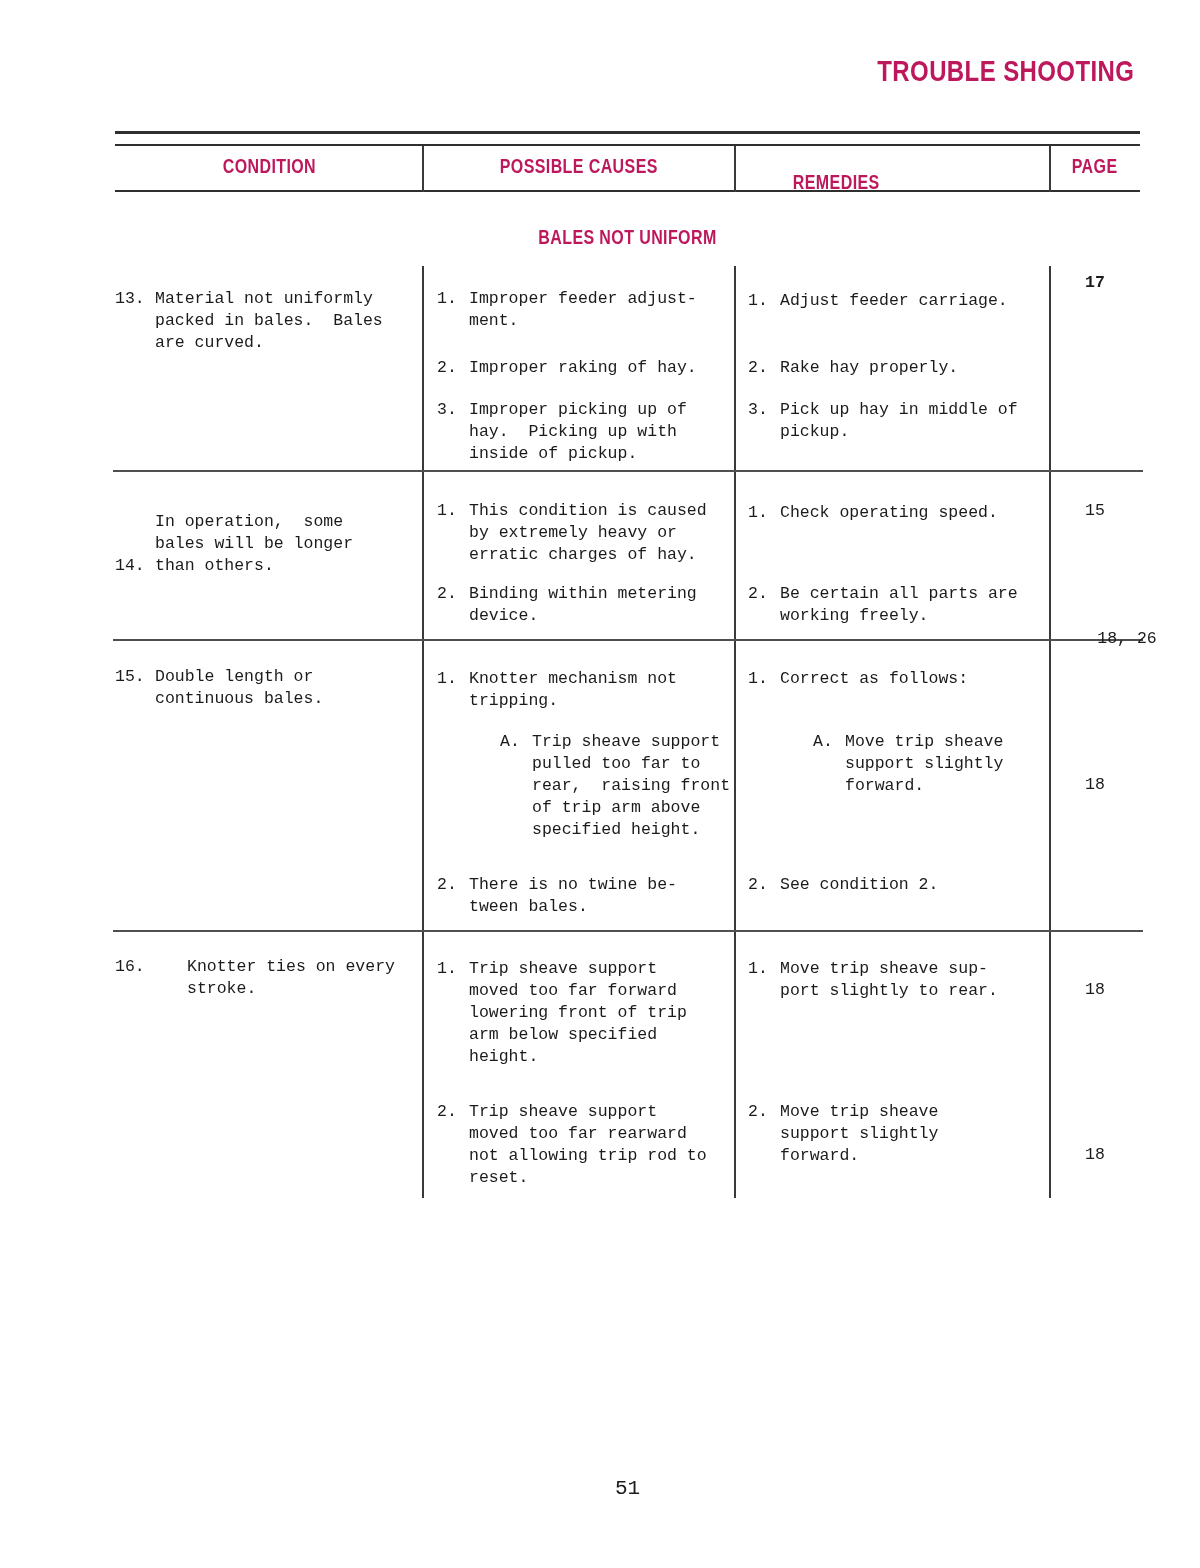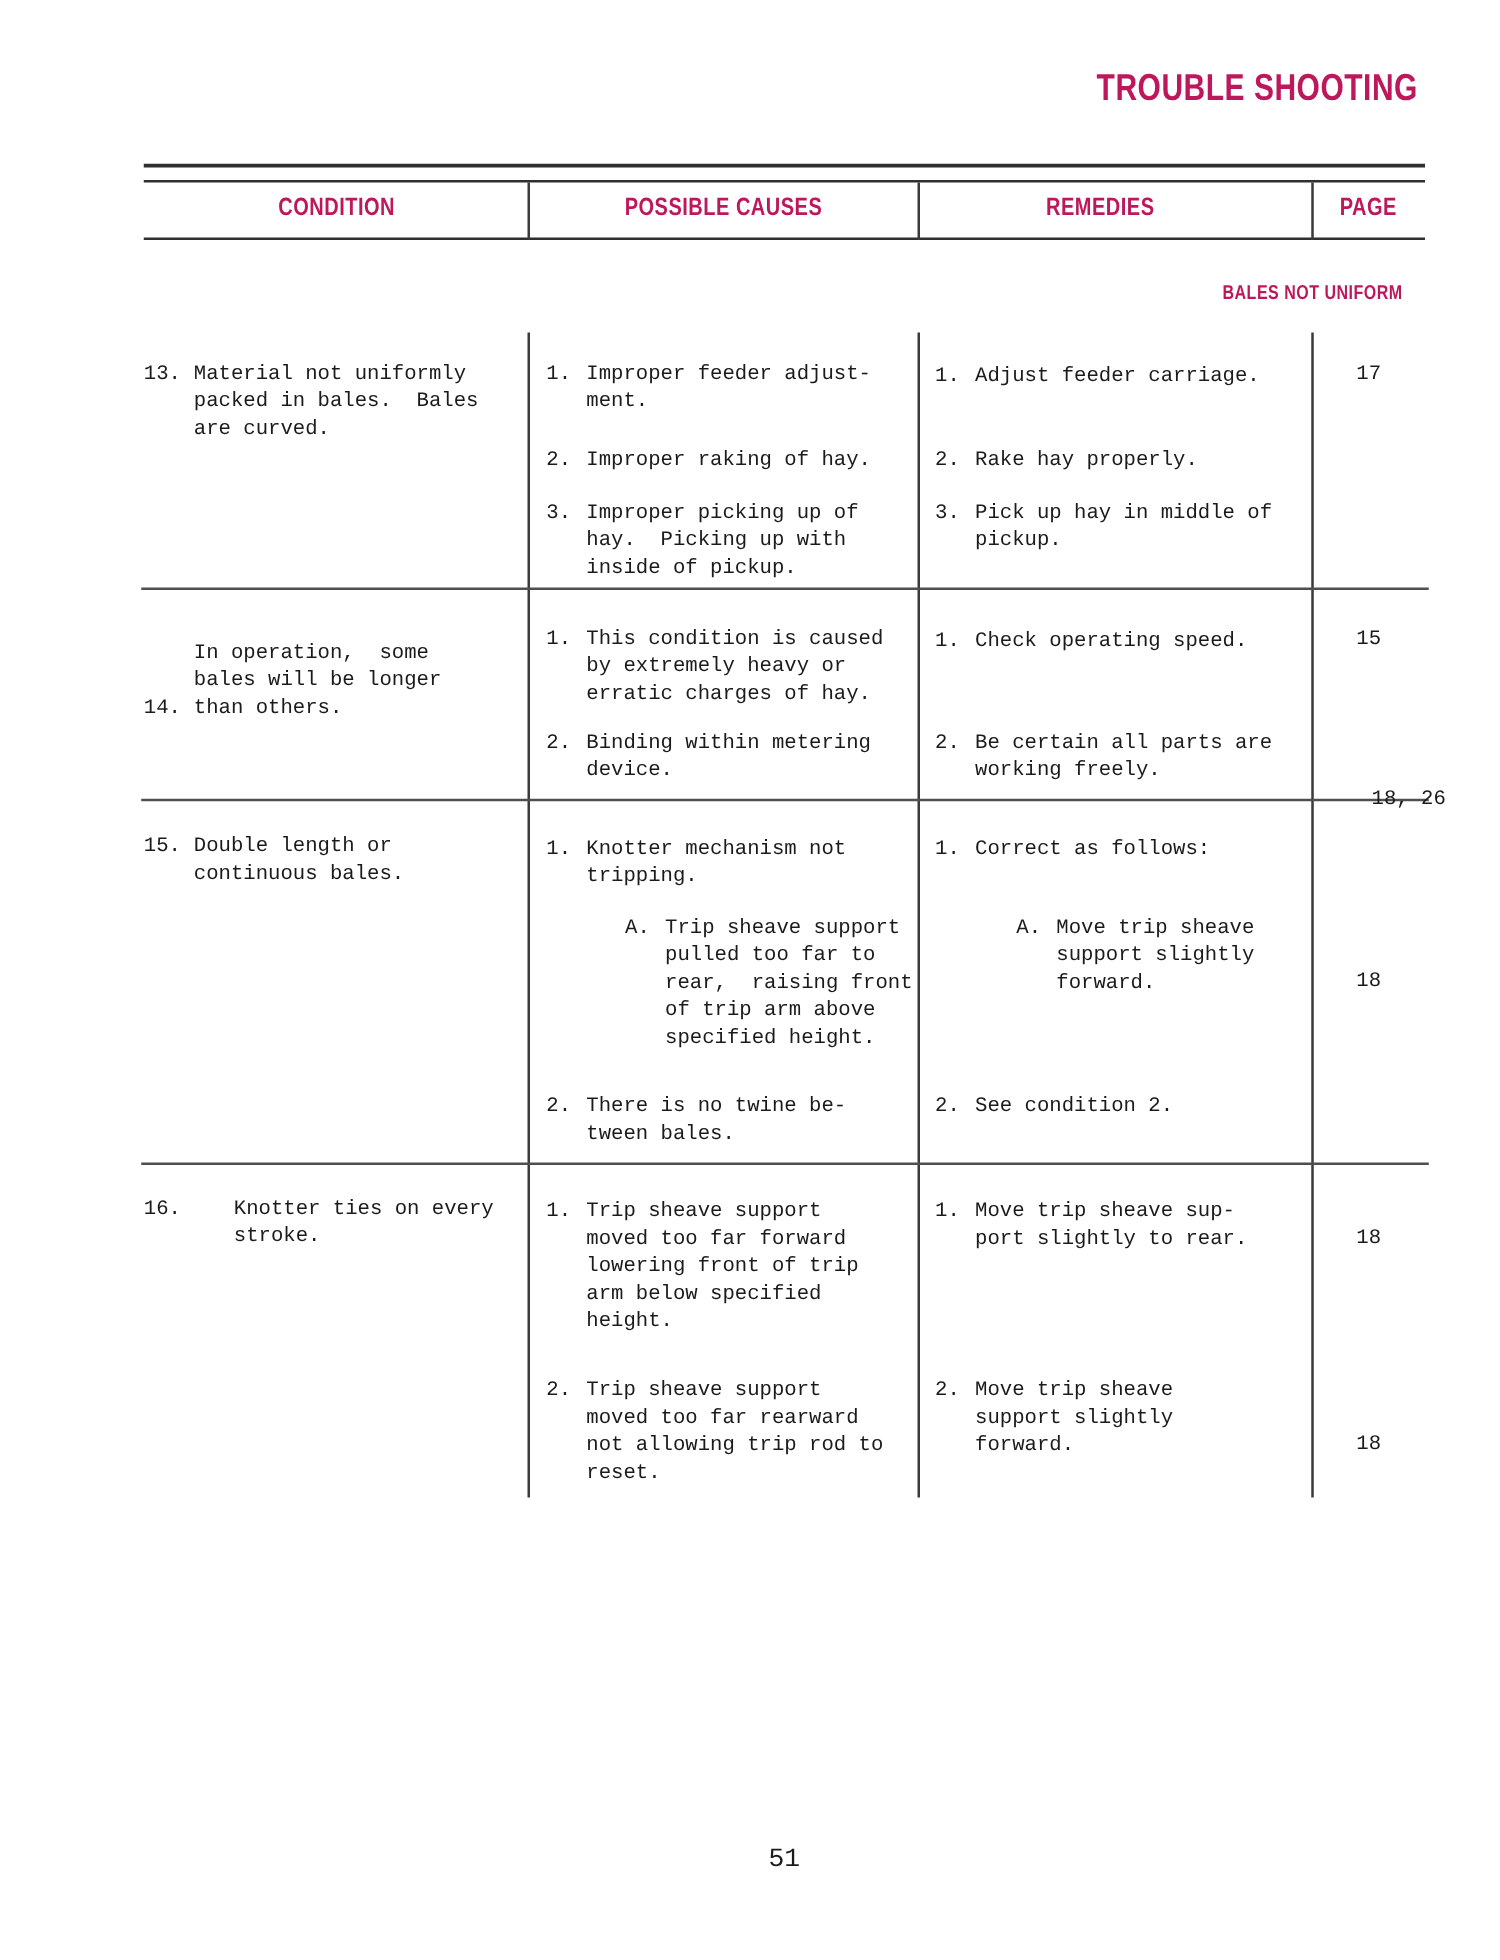--- a/index.html
+++ b/index.html
@@ -6,21 +6,21 @@
   .page{
     position:relative;width:1200px;height:1568px;background:#ffffff;
     font-family:"Liberation Mono", monospace;color:#1b1b1b;overflow:hidden;
   }
   
   .gothic{font-family:"Liberation Sans", sans-serif;font-weight:bold;color:#be185d;}
   .squish{display:inline-block;transform:scaleX(0.8);transform-origin:center center;letter-spacing:0.5px;white-space:nowrap;}
   .squish-r{transform-origin:right center;}
   .doc-title{position:absolute;top:54px;right:66px;font-size:30px;text-align:right;}
   .colhead{position:absolute;top:155px;font-size:20px;text-align:center;}
-  .section-title{position:absolute;top:226px;left:115px;width:1025px;text-align:right;font-size:16px;}
+  .section-title{position:absolute;top:226px;left:115px;width:1025px;text-align:center;font-size:20px;}
   
   .hline{position:absolute;background:#2f2f2f;}
   .sep{position:absolute;background:#4f4f4f;left:113px;width:1030px;height:2px;}
   .vline{position:absolute;width:2px;background:#3a3a3a;}
   
   .item{position:absolute;display:flex;font-size:16.5px;line-height:22px;}
   .num{flex:none;}
   .num-w40{width:40px;}
   .num-w32{width:32px;}
   .txt{white-space:pre-wrap;}
@@ -43,21 +43,21 @@
   <div class="vline" style="left:422px;top:146px;height:46px;"></div>
   <div class="vline" style="left:734px;top:146px;height:46px;"></div>
   <div class="vline" style="left:1049px;top:146px;height:46px;"></div>
 
   <div class="colhead gothic" style="left:115px;width:308px;">
     <span class="squish">CONDITION</span>
   </div>
   <div class="colhead gothic" style="left:423px;width:312px;">
     <span class="squish">POSSIBLE CAUSES</span>
   </div>
-  <div class="colhead gothic" style="left:749px;width:262px;">
+  <div class="colhead gothic" style="left:705px;width:262px;margin-top:16px;">
     <span class="squish">REMEDIES</span>
   </div>
   <div class="colhead gothic" style="left:1050px;width:90px;">
     <span class="squish">PAGE</span>
   </div>
 
   <div class="section-title gothic">
     <span class="squish">BALES NOT UNIFORM</span>
   </div>
 
@@ -96,21 +96,21 @@
   </div>
   <div class="item" style="left:748px;top:357px;width:300px;">
     <span class="num num-w32">2.</span>
     <span class="txt">Rake hay properly.</span>
   </div>
   <div class="item" style="left:748px;top:399px;width:300px;">
     <span class="num num-w32">3.</span>
     <span class="txt">Pick up hay in middle of
 pickup.</span>
   </div>
-  <div class="pagecell" style="top:288px;">17</div>
+  <div class="pagecell" style="top:272px;font-weight:bold;">17</div>
 
   <div class="item" style="left:115px;top:511px;width:310px;align-items:flex-end;">
     <span class="num num-w40">14.</span>
     <span class="txt">In operation,  some
 bales will be longer
 than others.</span>
   </div>
   <div class="item" style="left:437px;top:500px;width:292px;">
     <span class="num num-w32">1.</span>
     <span class="txt">This condition is caused

